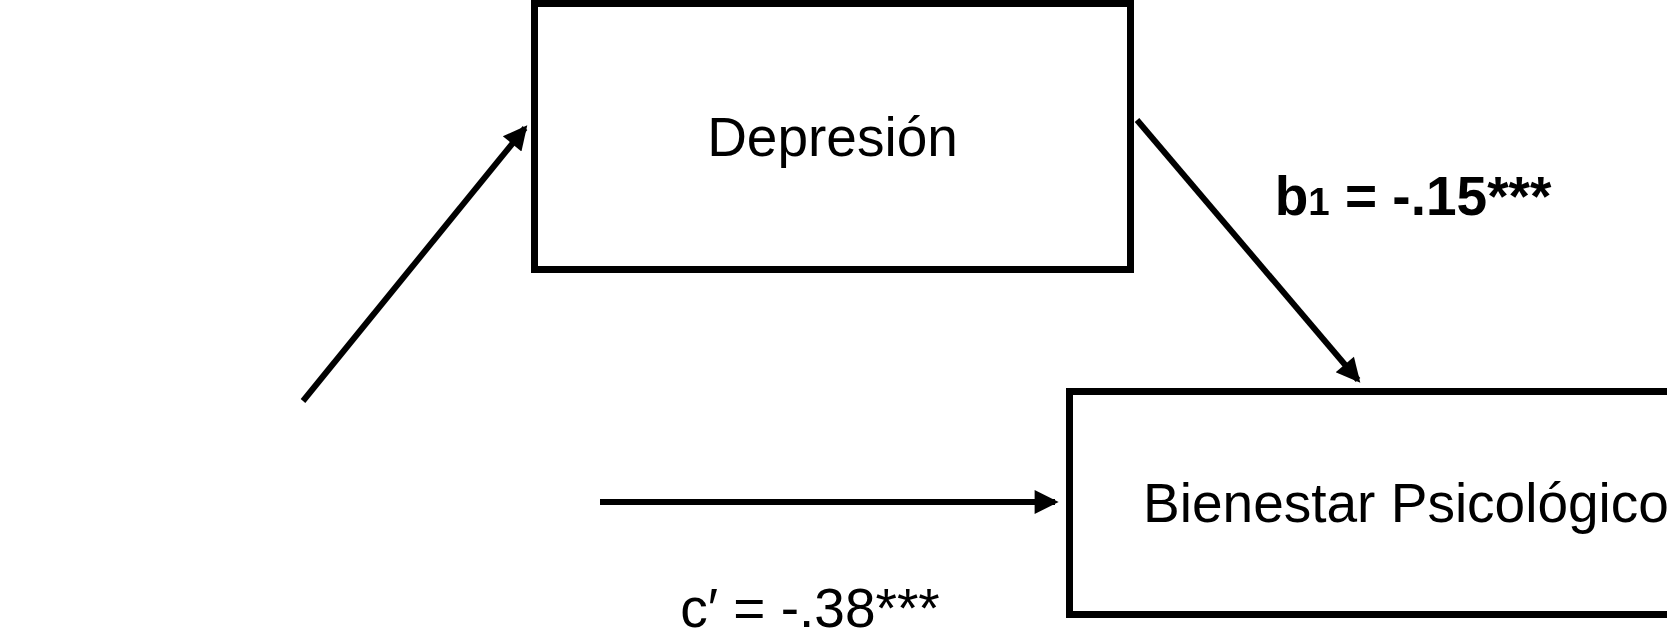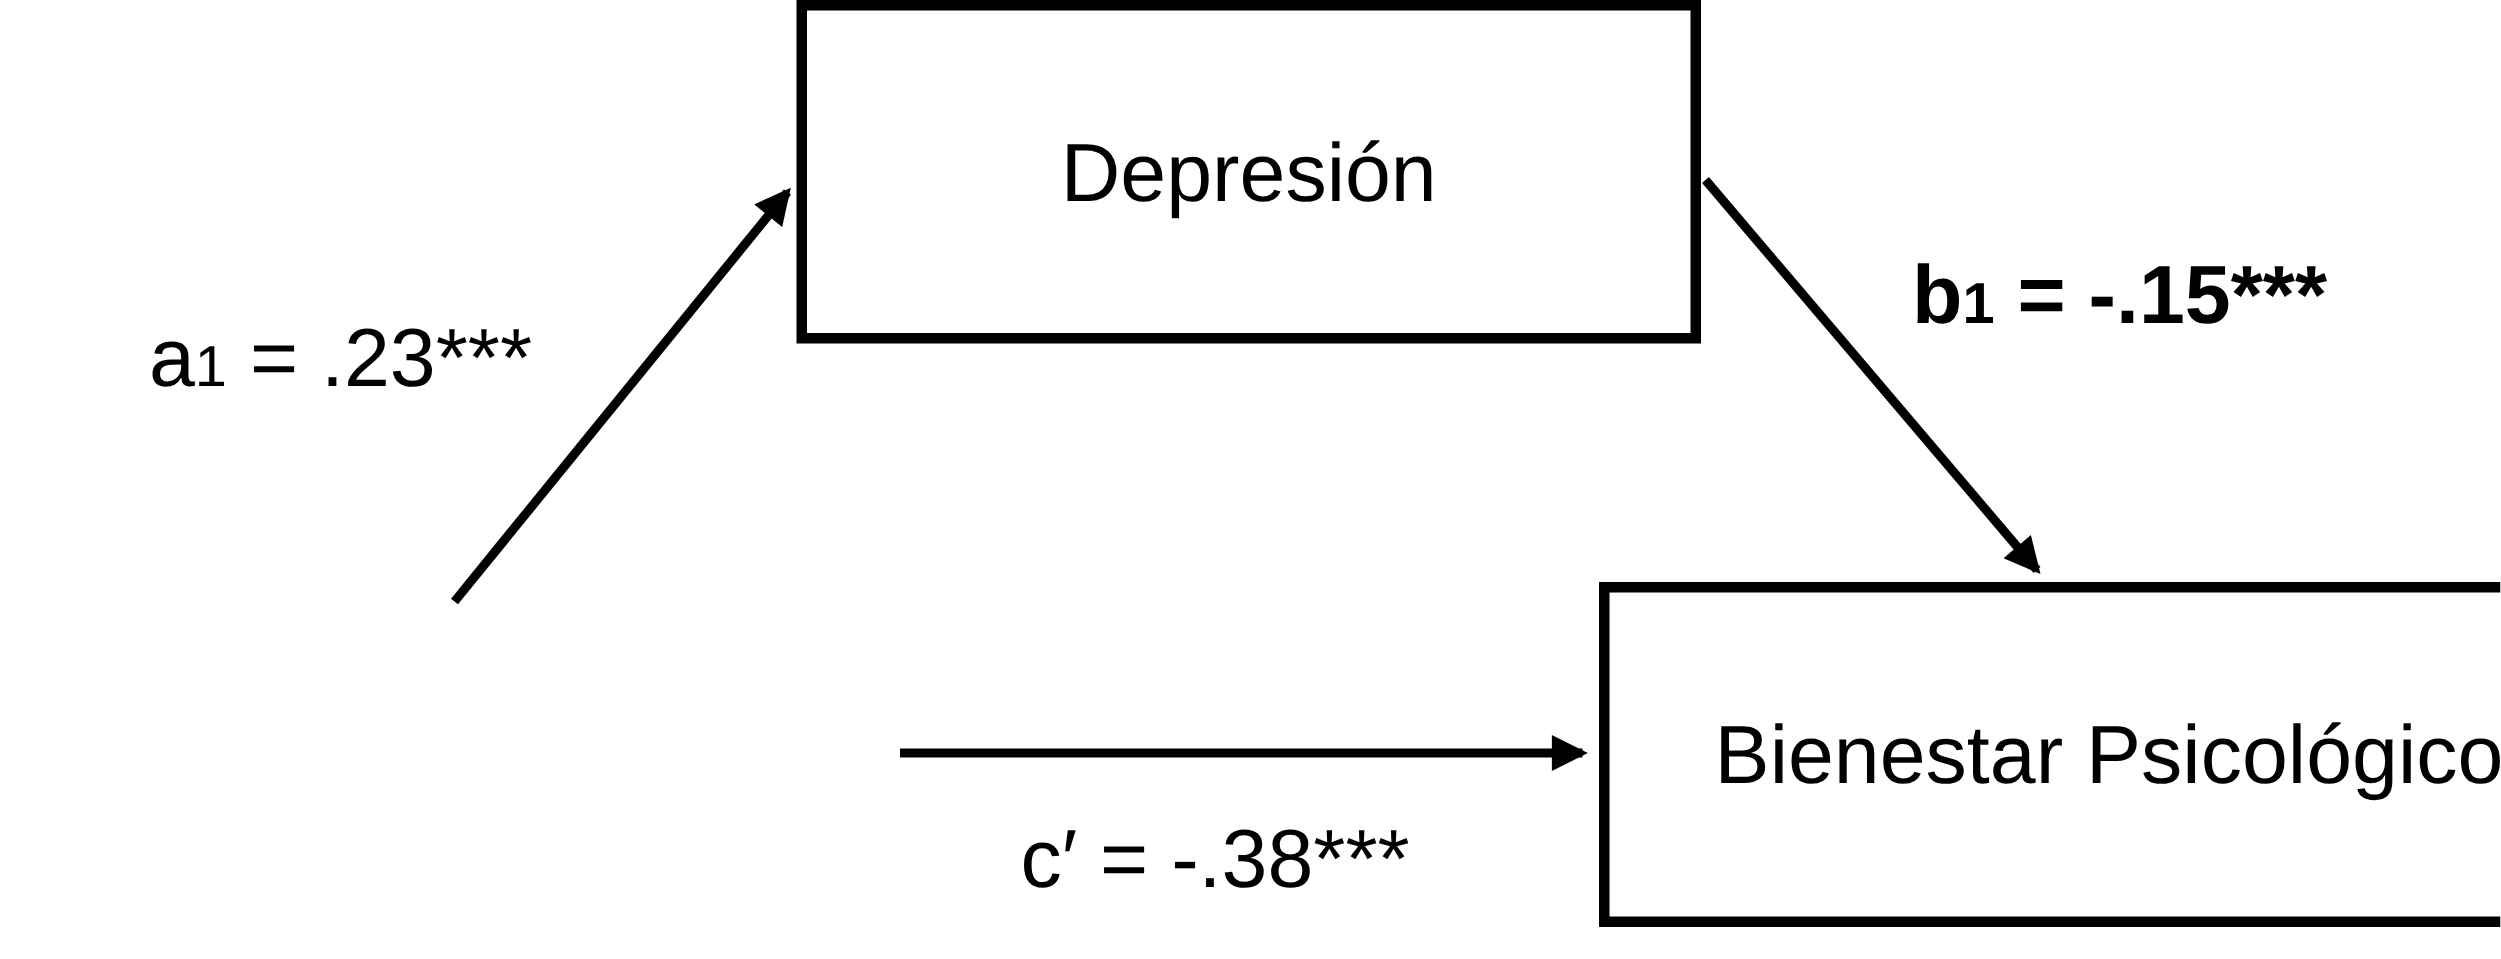--- a/index.html
+++ b/index.html
@@ -25,21 +25,21 @@
     align-items: center;
     justify-content: center;
     text-align: center;
     z-index: 2;
   }
   .node-label {
     font-size: 55px;
     line-height: 1.2;
     color: #000000;
   }
-  .node-mediator   { left: 531px; top: 0px;   width: 603px; height: 229px; }
+  .node-mediator   { left: 531px; top: 0px;   width: 603px; height: 273px; }
   .node-predictor  { left: 2px;   top: 400px; width: 600px; height: 231px; }
   .node-outcome    { left: 1066px; top: 388px; width: 680px; height: 230px; }
   .node-predictor .node-label { max-width: 440px; }
   .arrows {
     position: absolute;
     left: 0; top: 0;
     width: 1667px;
     height: 639px;
     z-index: 3;
     pointer-events: none;
@@ -50,21 +50,21 @@
     font-size: 55px;
     white-space: pre;
     color: #000000;
     z-index: 4;
   }
   .plabel .sub {
     font-size: 0.7em;
   }
   .plabel-a { left: 227px;  top: 238px; }
   .plabel-b { left: 1413px; top: 196px; font-weight: bold; }
-  .plabel-c { left: 810px;  top: 572px; }
+  .plabel-c { left: 810px;  top: 608px; }
 </style>
 </head>
 <body>
 
 <div class="canvas">
 
   <div class="node node-mediator">
     <span class="node-label">Depresión</span>
   </div>
 
@@ -77,19 +77,18 @@
     <defs>
       <marker id="arrowhead" viewBox="0 0 10 10" refX="8.5" refY="5" markerWidth="4.6" markerHeight="4" orient="auto-start-reverse" markerUnits="strokeWidth">
         <path d="M 0 0 L 10 5 L 0 10 z" fill="#000000"></path>
       </marker>
     </defs>
     <line x1="303" y1="401" x2="525" y2="128" stroke="#000000" stroke-width="6" marker-end="url(#arrowhead)"></line>
     <line x1="1137" y1="120" x2="1358" y2="380" stroke="#000000" stroke-width="6" marker-end="url(#arrowhead)"></line>
     <line x1="600" y1="502" x2="1055" y2="502" stroke="#000000" stroke-width="6" marker-end="url(#arrowhead)"></line>
   </svg>
 
-  <div class="plabel plabel-a"><span>a</span><span class="sub">1</span><span> = .23***</span></div>
 
   <div class="plabel plabel-b"><span>b</span><span class="sub">1</span><span> = -.15***</span></div>
 
   <div class="plabel plabel-c"><span>c′</span><span class="sub"></span><span> = -.38***</span></div>
 
 </div>
 
 </body></html>

